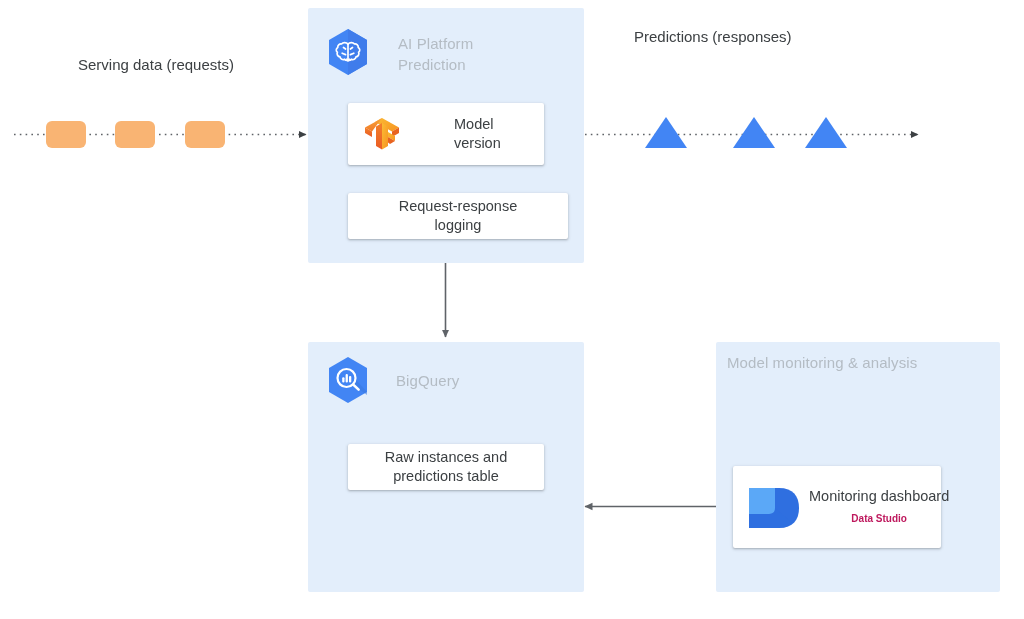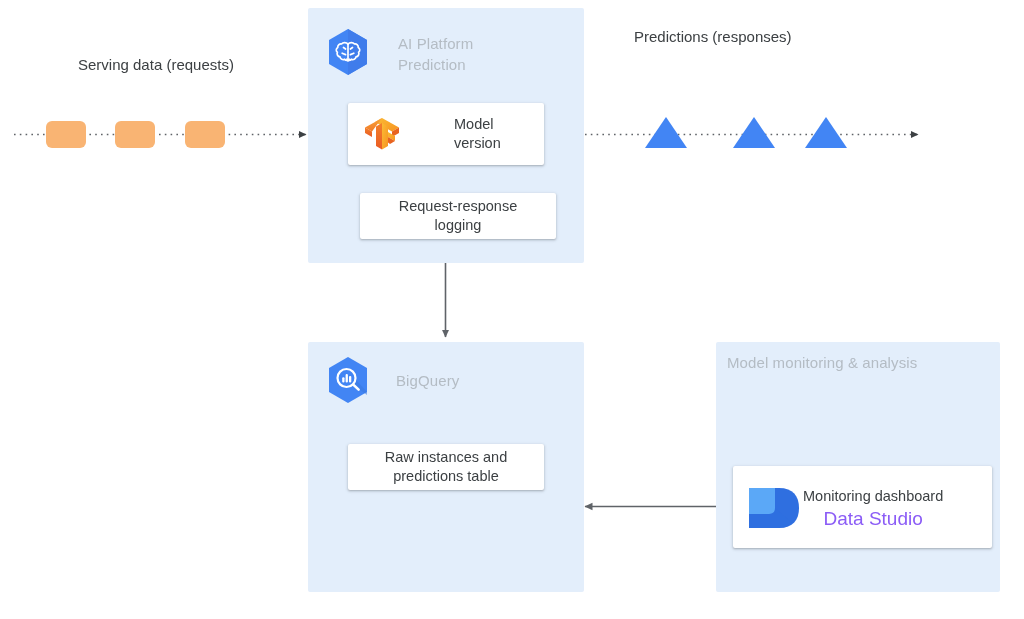--- a/index.html
+++ b/index.html
@@ -182,21 +182,21 @@
         <polygon points="22,11 28,14.5 28,34 22,37.5" fill="url(#tfA)"></polygon>
         <polygon points="22,11 16,14.5 16,34 22,37.5" fill="url(#tfB)"></polygon>
 
         <polygon points="28,20 35,24 35,29 28,25" fill="url(#tfA)"></polygon>
         <polygon points="28,25 35,29 30,32 28,30.5" fill="#e8631f"></polygon>
       </svg>
     </span>
     <span class="card-label" style="margin-left:14px;">Model version</span>
   </div>
 
-  <div class="card" style="left:360px; top:193px; width:196px; height:46px;">
+  <div class="card" style="left:348px; top:193px; width:220px; height:46px;">
     <span class="card-label">Request-response
 logging</span>
   </div>
 
   <div class="panel" style="left:308px; top:342px; width:276px; height:250px;"></div>
 
   <div class="icon-wrap" style="left:322px; top:354px; width:52px; height:52px;">
     <svg viewBox="0 0 52 52" width="52" height="52" xmlns="http://www.w3.org/2000/svg">
       <polygon points="26,3 45,14 45,38 26,49 7,38 7,14" fill="#4285f4"></polygon>
       <polygon points="30,30 45,41 45,38 34,26" fill="#3b78e0" opacity=".55"></polygon>
@@ -213,27 +213,27 @@
   <div class="card" style="left:348px; top:444px; width:196px; height:46px;">
     <span class="card-label">Raw instances and
 predictions table</span>
   </div>
 
 
   <div class="panel" style="left:716px; top:342px; width:284px; height:250px;"></div>
 
   <div class="panel-title" style="left:727px; top:352px; width:250px;">Model monitoring &amp; analysis</div>
 
-  <div class="card with-icon" style="left:733px; top:466px; width:259px; height:82px; padding-left:2px;">
+  <div class="card with-icon" style="left:733px; top:466px; width:208px; height:82px; padding-left:8px;">
     <span class="icon-wrap" style="position:absolute; left:12px; top:18px; width:60px; height:48px;">
       <svg viewBox="0 0 60 48" width="60" height="48" xmlns="http://www.w3.org/2000/svg">
         <path d="M4,4 L34,4 C48,4 54,12 54,24 C54,36 48,44 34,44 L4,44 Z" fill="#2f6fe0"></path>
         <path d="M4,4 L30,4 C30,4 30,20 30,24 C30,30 26,30 20,30 L4,30 Z" fill="#5ba8f7"></path>
         <path d="M30,24 C30,30 26,30 20,30 L4,30 L4,44 L34,44 C40,44 44,42 47,39 Z" fill="#2f6fe0" opacity=".35"></path>
       </svg>
     </span>
     <span style="margin-left:68px; display:flex; flex-direction:column; align-items:center;">
       <span class="card-label" style="white-space:nowrap;">Monitoring dashboard</span>
-      <span class="card-label" style="color:#8b5cf6; font-size:19px; margin-top:3px;">Data Studio</span>
+      <span class="card-label" style="color:#be185d; font-size:10px; margin-top:3px;font-weight:bold;">Data Studio</span>
     </span>
   </div>
 
 </div>
 
 </body></html>

